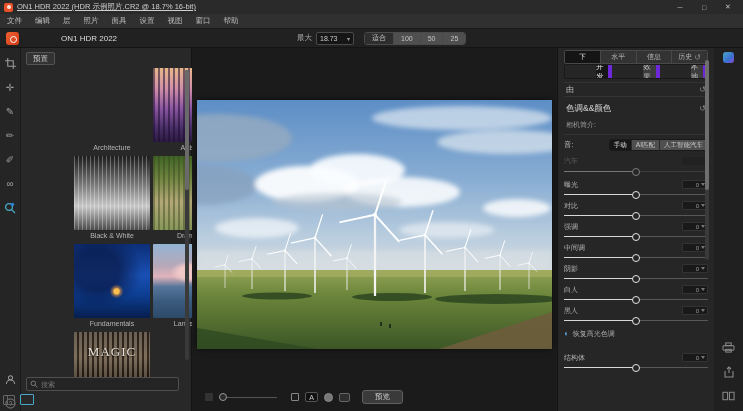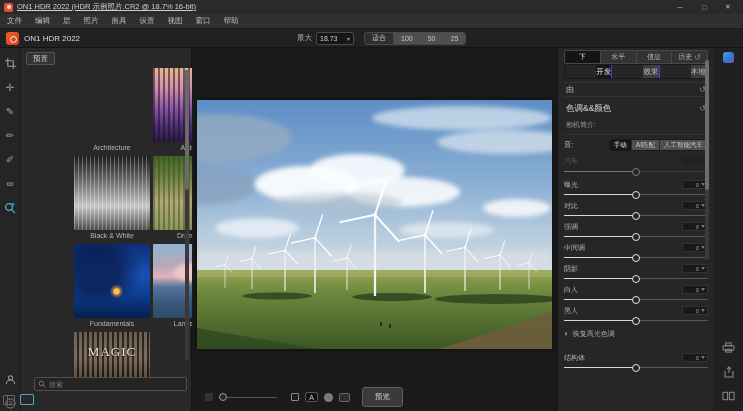--- a/index.html
+++ b/index.html
@@ -13,21 +13,21 @@
   .app-ico::after { content:""; position:absolute; left:2.5px; top:2.5px; width:4px; height:4px; border-radius:50%; background:#fff; opacity:.85; }
   .title-text { font-size:7.5px; color:#cfcfcf; white-space:nowrap;text-decoration:underline; }
   .wincontrols { margin-left:auto; display:flex; gap:2px; }
   .winbtn { width:22px; height:12px; font-size:7px; color:#bbb; display:flex; align-items:center; justify-content:center; }
 
   
   .menubar { left:0; top:14px; width:743px; height:15px; background:#303030; display:flex; align-items:center; gap:13px; padding:0 7px; border-bottom:1px solid #1a1a1a; }
   .menu-item { font-size:7.5px; color:#bdbdbd;text-align:right; }
 
   
-  .appbar { left:0; top:29px; width:743px; height:19px; background:#212121; display:flex; align-items:center; border-bottom:1px solid #141414; }
+  .appbar { left:0; top:29px; width:743px; height:19px; background:#212121; display:flex; align-items:center; border-bottom:1px solid #141414;gap:37px; }
   .logo { width:13px; height:13px; background:linear-gradient(135deg,#f06030,#d43c18); border-radius:3px; margin:0 5px 0 6px; position:relative; }
   .logo::after { content:""; position:absolute; left:4px; top:4px; width:5px; height:5px; border-radius:50%; border:1.2px solid #fff; }
   .appname { font-size:8px; color:#ddd; }
   .zoomgrp { position:absolute; left:297px; display:flex; align-items:center; gap:4px; }
   .zoomlabel { font-size:7.5px; color:#aaa; }
   .zoombox { width:38px; height:13px; background:#161616; border:1px solid #4a4a4a; border-radius:2px; display:flex; align-items:center; justify-content:space-between; padding:0 3px; font-size:7px; color:#ccc; }
   .fitgrp { position:absolute; left:364px; display:flex; height:13px; border:1px solid #4a4a4a; border-radius:3px; overflow:hidden; }
   .fitbtn { font-size:7px; color:#c5c5c5; padding:0 7px; display:flex; align-items:center; background:#2e2e2e; border-right:1px solid #4a4a4a; }
   .fitbtn.num { background:#4f4f4f; }
   .fitbtn:last-child { border-right:none; }
@@ -65,56 +65,56 @@
       linear-gradient(180deg,#0c2f78 0%,#1950b4 42%,#0c3d90 70%,#061e4e 100%); }
   .t-landscape { background:
       radial-gradient(ellipse 30px 16px at 50% 38%, #f0c8c8 0 40%, rgba(0,0,0,0) 70%),
       linear-gradient(180deg,#93b4d3 0%,#b8a8b8 30%,#e0b4ba 44%,#55759a 58%,#3a5a7d 78%,#2c4a68 100%); }
   .t-magic { background:
       repeating-linear-gradient(90deg, rgba(240,230,210,.25) 0 3px, rgba(20,14,8,.5) 3px 5px),
       linear-gradient(180deg,#3c3228 0%,#584736 55%,#261c12 100%); }
   .t-magic .overlay { position:absolute; left:0; top:12px; width:100%; text-align:center; font-family:"Liberation Serif",serif; font-size:13px; letter-spacing:1px; color:#e8e2d8; text-shadow:0 1px 2px #000; }
   .pscroll { position:absolute; right:2px; top:22px; width:4px; height:290px; background:#3a3a3a; border-radius:2px; }
   .pscroll-thumb { position:absolute; left:0; top:0; width:4px; height:120px; background:#6a6a6a; border-radius:2px; }
-  .searchbox { position:absolute; left:13px; top:329px; width:153px; height:14px; border:1px solid #4f4f4f; border-radius:2px; display:flex; align-items:center; padding:0 3px; gap:3px; background:#242424; }
+  .searchbox { position:absolute; left:5px; top:329px; width:153px; height:14px; border:1px solid #4f4f4f; border-radius:2px; display:flex; align-items:center; padding:0 3px; gap:3px; background:#242424; }
   .searchbox input { flex:1; border:none; background:transparent; outline:none; font-size:7px; color:#bbb; font-family:"Liberation Sans",sans-serif; }
   .searchbox input::placeholder { color:#777; }
 
   
   .canvas { left:192px; top:48px; width:365px; height:363px; background:#1b1b1b; }
   .photo { position:absolute; left:5px; top:52px; width:355px; height:249px; box-shadow:0 0 6px rgba(0,0,0,.6); }
 
   
   .bottombar { left:192px; top:383px; width:365px; height:28px; display:flex; align-items:center; }
   .bb-dim { width:8px; height:8px; background:#333; border-radius:1px; margin-left:13px; }
   .bb-slider { position:relative; width:58px; height:8px; margin-left:6px; }
   .bb-slider .track { position:absolute; left:0; top:3.5px; width:100%; height:1.5px; background:#555; }
   .bb-slider .knob { position:absolute; left:0; top:0; width:8px; height:8px; border:1.5px solid #999; border-radius:50%; background:#2a2a2a; }
   .bb-icons { display:flex; align-items:center; gap:6px; margin-left:14px; }
   .bb-check { width:8px; height:8px; border:1px solid #888; border-radius:1px; }
   .bb-abox { width:13px; height:10px; background:#111; border:1px solid #555; border-radius:2px; color:#ccc; font-size:7px; display:flex; align-items:center; justify-content:center; }
   .bb-circle { width:9px; height:9px; border-radius:50%; border:1px solid #888; background:#777; }
   .bb-soft { width:11px; height:9px; border:1px solid #666; border-radius:2px; background:#2e2e2e; }
-  .bb-preview { margin-left:12px; height:20px; padding:0 12px; border:1px solid #606060; border-radius:3px; background:#3a3a3a; color:#ccc; font-size:7.5px; display:flex; align-items:center; }
+  .bb-preview { margin-left:12px; height:14px; padding:0 12px; border:1px solid #606060; border-radius:3px; background:#3a3a3a; color:#ccc; font-size:7.5px; display:flex; align-items:center; }
 
   
   .blicons { left:3px; top:394px; display:flex; gap:5px; align-items:center; }
   .bl-ico1 { width:12px; height:10px; border:1px solid #666; border-radius:1px; position:relative; }
   .bl-ico1::after { content:""; position:absolute; left:3px; top:0; width:1px; height:100%; background:#666; }
   .bl-ico2 { width:14px; height:11px; border:1.5px solid #49a8c8; border-radius:1px; }
 
   
   .rightpanel { left:557px; top:48px; width:157px; height:363px; background:#262626; border-left:1px solid #141414; padding:2px 6px 0 6px; }
   .rp-tabs { display:flex; height:14px; border:1px solid #484848; border-radius:2px; overflow:hidden; }
   .rp-tab { flex:1; font-size:7px; color:#b8b8b8; background:#333; border-right:1px solid #484848; display:flex; align-items:center; justify-content:center; gap:2px; }
   .rp-tab:last-child { border-right:none; }
   .rp-tab.sel { background:#141414; color:#ddd; }
   .rp-layers { font-size:8.5px; color:#cfcfcf; margin:7px 0 6px 1px; }
   .rp-modetabs { display:flex; height:15px; border-radius:2px; overflow:hidden; border:1px solid #1a1a1a; }
-  .rp-modetab { flex:1; font-size:7.5px; color:#c0c0c0; background:#3d3d3d; border-right:1px solid #6d28d9; display:flex; align-items:center; justify-content:center;margin-left:31px; }
+  .rp-modetab { flex:1; font-size:7.5px; color:#c0c0c0; background:#3d3d3d; border-right:4px solid #6d28d9; display:flex; align-items:center; justify-content:center;margin-left:31px; }
   .rp-modetab.sel { background:#161616; color:#e5e5e5; }
   .rp-section { height:15px; margin-top:3px; border-top:1px solid #333; border-bottom:1px solid #333; display:flex; align-items:center; justify-content:space-between; font-size:8px; color:#b8b8b8; padding:0 2px; }
   .rp-header { height:15px; margin-top:4px; display:flex; align-items:center; justify-content:space-between; font-size:8.5px; color:#d5d5d5; padding:0 2px; }
   .reset-ico { font-size:8px; color:#888; }
   .rp-camlabel { font-size:7px; color:#9a9a9a; margin:4px 0 2px 2px; }
   .rp-camvalue { font-size:7.5px; color:#cfcfcf; margin:2px 0 4px 2px; display:flex; align-items:center; gap:8px; }
   .chev { font-size:6px; color:#999; }
   .rp-divider { height:1px; background:#333; margin:4px 0; }
   .tone-row { display:flex; align-items:center; justify-content:space-between; margin-top:2px; }
   .tone-label { font-size:7.5px; color:#b8b8b8; }

